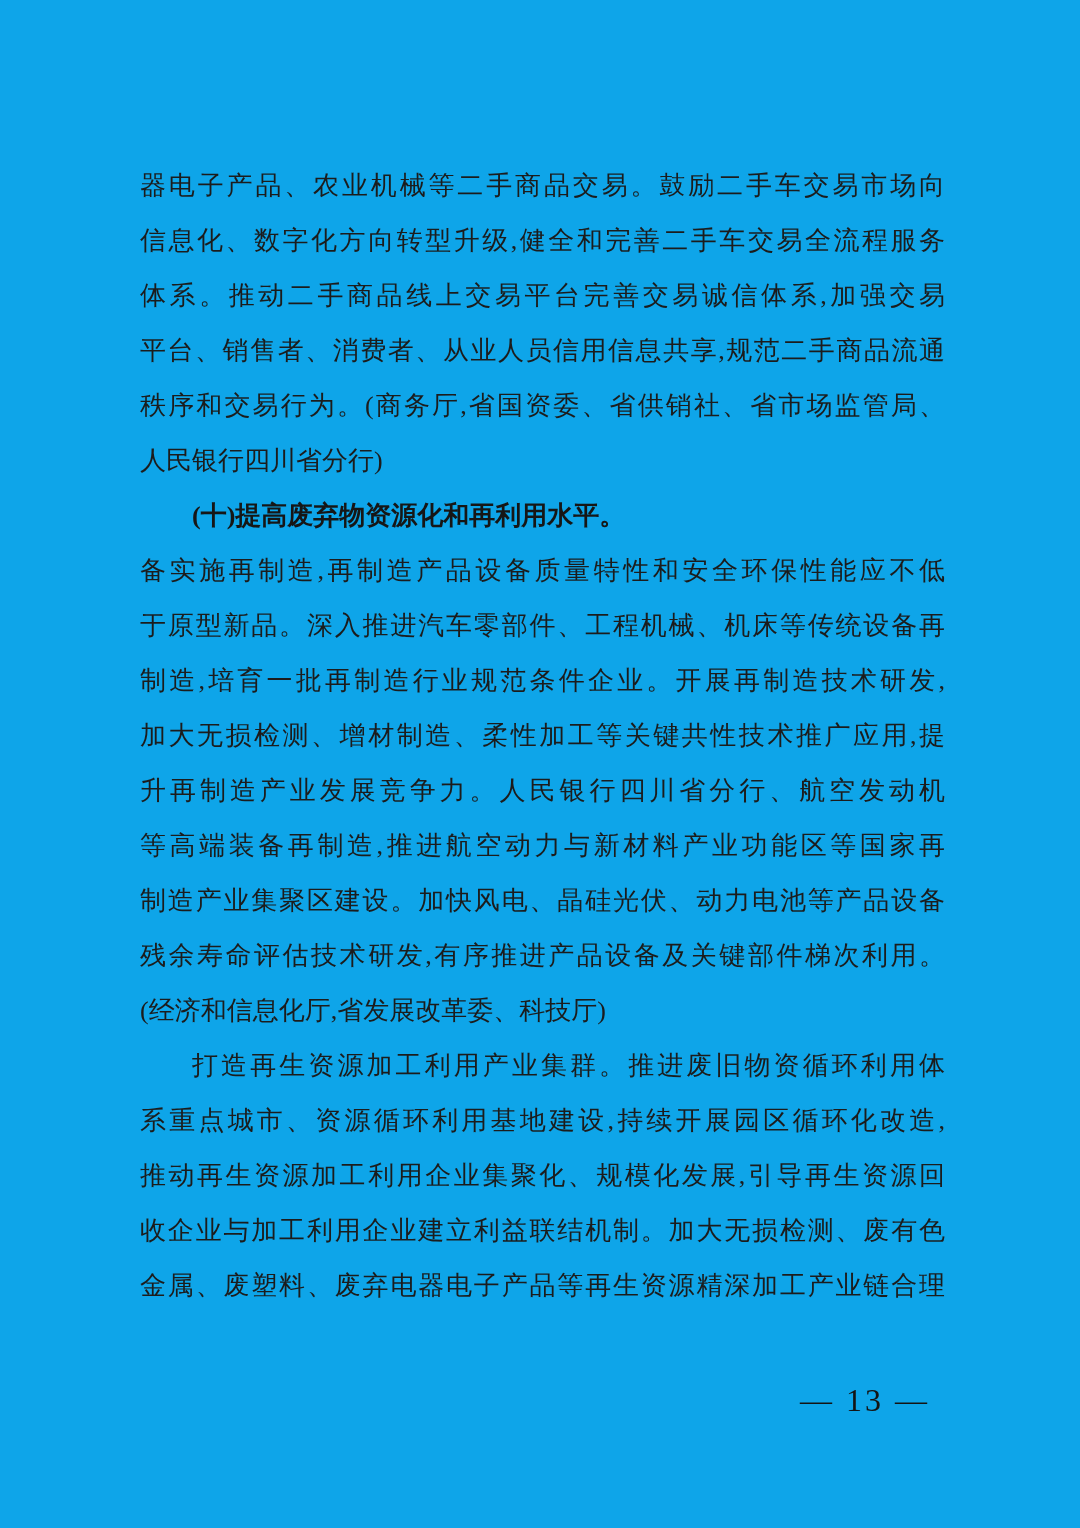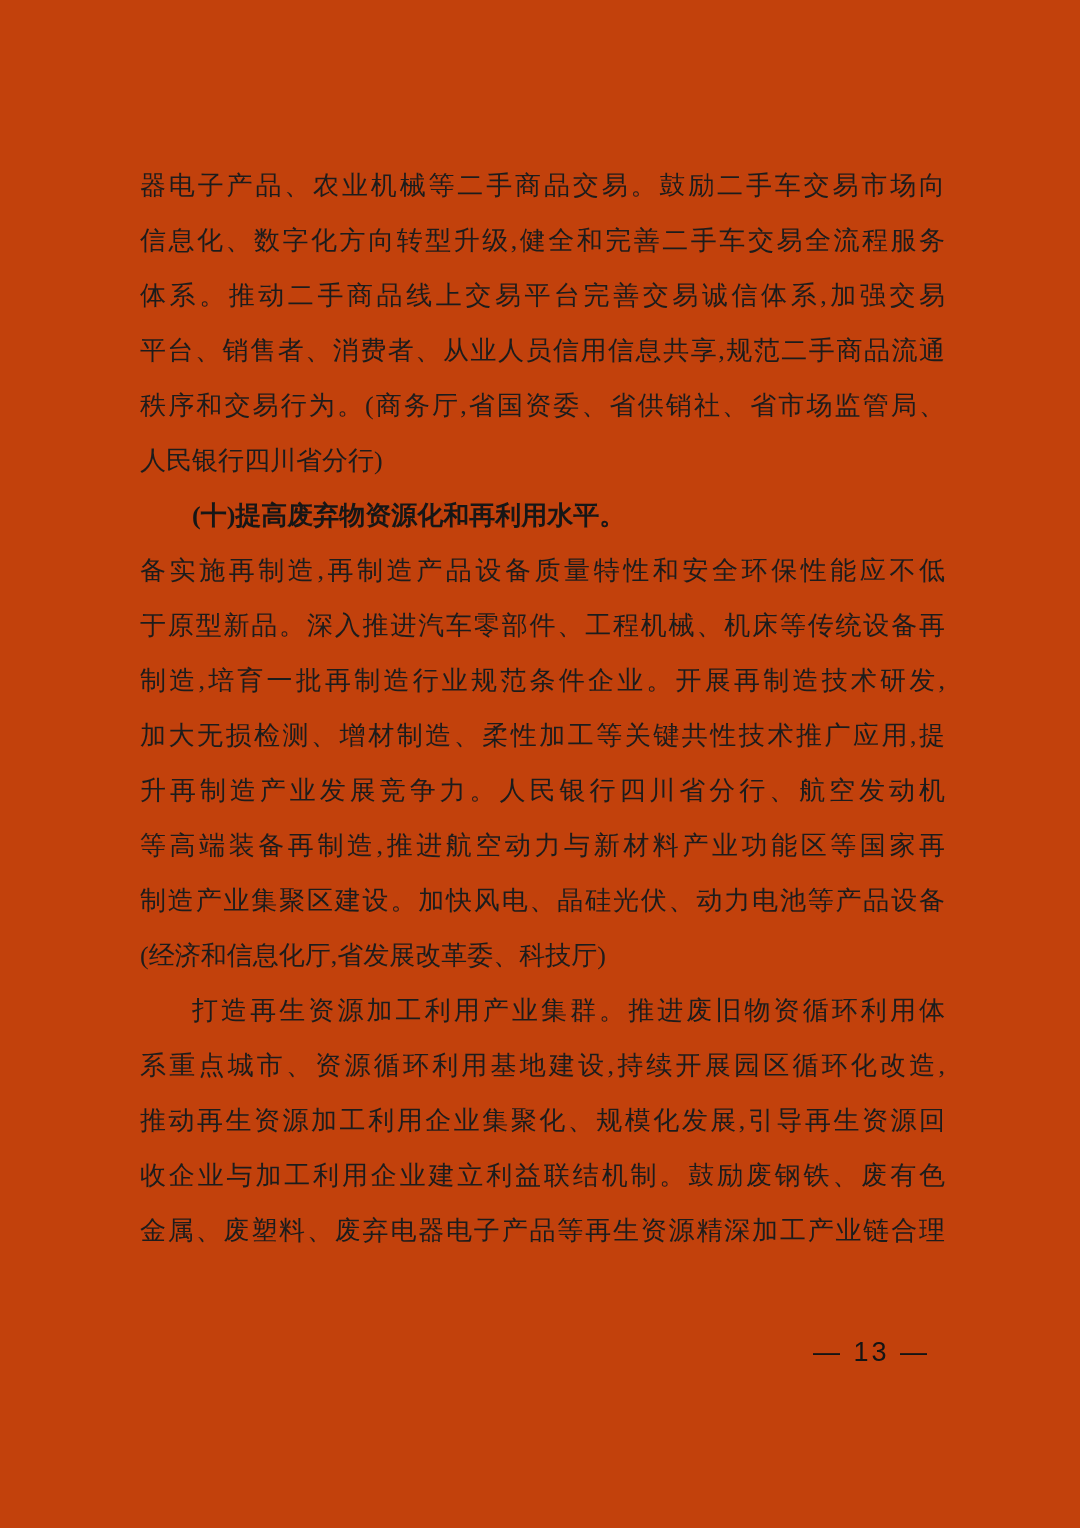--- a/index.html
+++ b/index.html
@@ -11,21 +11,21 @@
     height: 1528px;
     background: #ffffff;
     position: relative;
     overflow: hidden;
     font-family: "Liberation Serif", "DejaVu Serif", serif;
     color: #1c1c1c;
   }
   .page {
     position: absolute;
     inset: 0;
-    background: #c2410c;
+    background: #0ea5e9;
   }
   .content {
     position: absolute;
     left: 140px;
     top: 158px;
     width: 805px;
   }
   .line {
     font-size: 26px;
     height: 55px;
@@ -46,27 +46,27 @@
   .line.heading {
     text-align: right;
     text-align-last: left;
     -moz-text-align-last: left;
     text-indent: 2em;
     font-weight: bold;
     color: #161616;
   }
   .page-number {
     position: absolute;
-    top: 1336px;
+    top: 1384px;
     right: 150px;
-    font-size: 27px;
+    font-size: 32px;
     line-height: 32px;
     letter-spacing: 3px;
     color: #141414;
-    font-family: Liberation Sans, sans-serif;
+    font-family: Liberation Serif, serif;
   }
 </style>
 </head>
 <body>
 
 <div class="page">
   <div class="content">
       <div class="line full">器电子产品、农业机械等二手商品交易。鼓励二手车交易市场向</div>
       <div class="line full">信息化、数字化方向转型升级,健全和完善二手车交易全流程服务</div>
       <div class="line full">体系。推动二手商品线上交易平台完善交易诚信体系,加强交易</div>
@@ -74,21 +74,22 @@
       <div class="line full">秩序和交易行为。(商务厅,省国资委、省供销社、省市场监管局、</div>
       <div class="line end">人民银行四川省分行)</div>
       <div class="line heading">(十)提高废弃物资源化和再利用水平。</div>
       <div class="line full">备实施再制造,再制造产品设备质量特性和安全环保性能应不低</div>
       <div class="line full">于原型新品。深入推进汽车零部件、工程机械、机床等传统设备再</div>
       <div class="line full">制造,培育一批再制造行业规范条件企业。开展再制造技术研发,</div>
       <div class="line full">加大无损检测、增材制造、柔性加工等关键共性技术推广应用,提</div>
       <div class="line full">升再制造产业发展竞争力。人民银行四川省分行、航空发动机</div>
       <div class="line full">等高端装备再制造,推进航空动力与新材料产业功能区等国家再</div>
       <div class="line full">制造产业集聚区建设。加快风电、晶硅光伏、动力电池等产品设备</div>
+      <div class="line full">残余寿命评估技术研发,有序推进产品设备及关键部件梯次利用。</div>
       <div class="line end">(经济和信息化厅,省发展改革委、科技厅)</div>
       <div class="line first">打造再生资源加工利用产业集群。推进废旧物资循环利用体</div>
       <div class="line full">系重点城市、资源循环利用基地建设,持续开展园区循环化改造,</div>
       <div class="line full">推动再生资源加工利用企业集聚化、规模化发展,引导再生资源回</div>
-      <div class="line full">收企业与加工利用企业建立利益联结机制。鼓励废钢铁、废有色</div>
+      <div class="line full">收企业与加工利用企业建立利益联结机制。加大无损检测、废有色</div>
       <div class="line full">金属、废塑料、废弃电器电子产品等再生资源精深加工产业链合理</div>
     </div>
   <div class="page-number">— 13 —</div>
 </div>
 
 </body></html>

